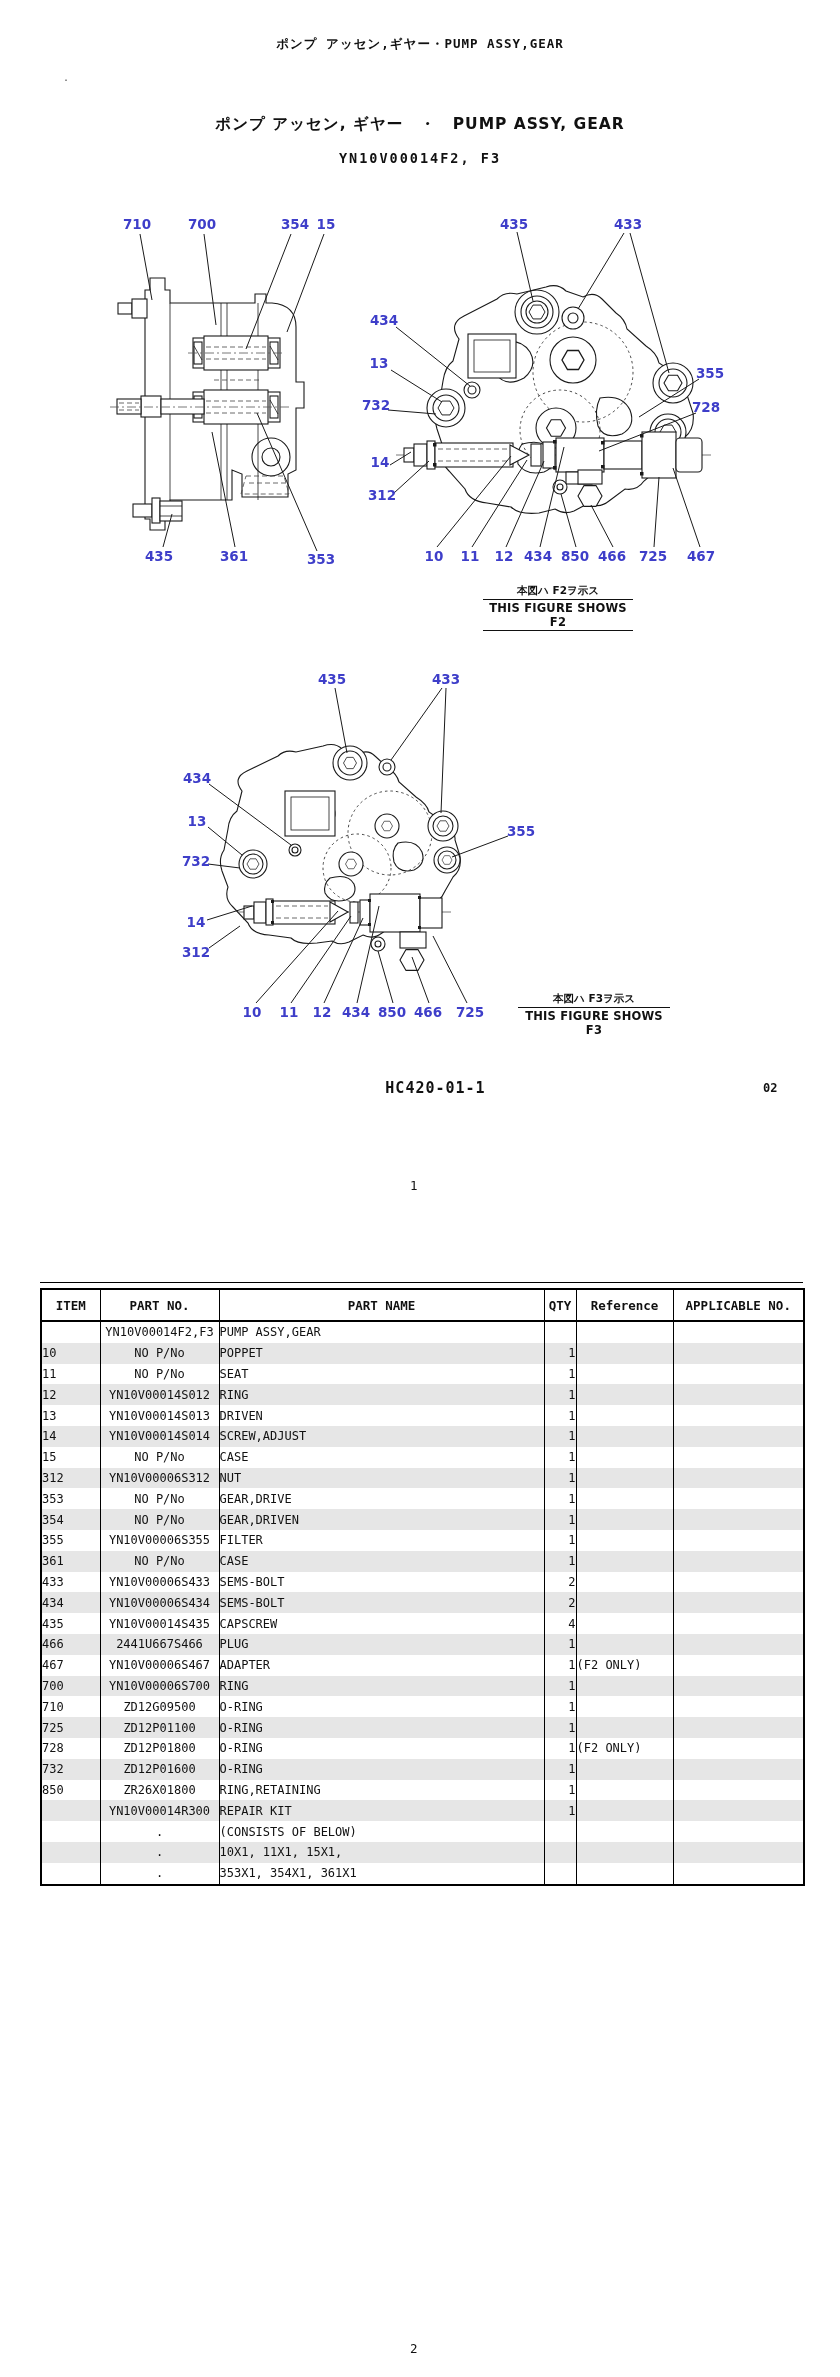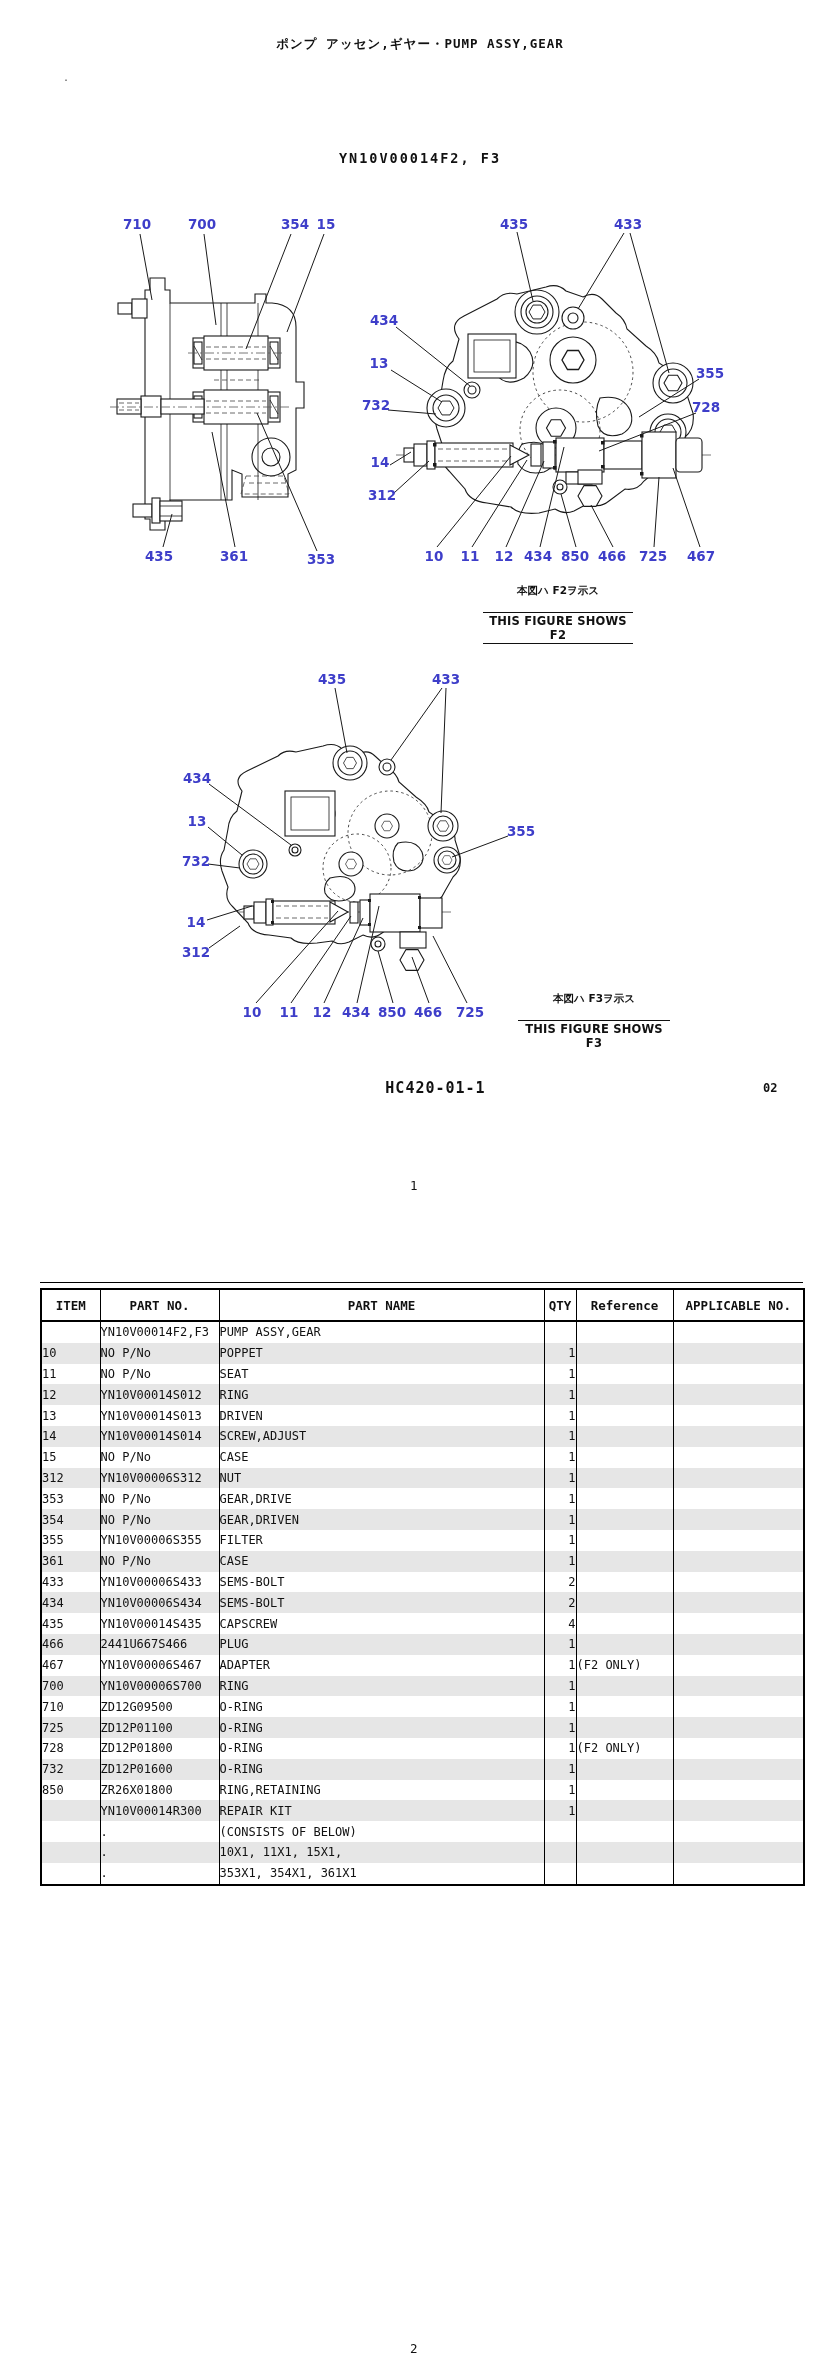--- a/index.html
+++ b/index.html
@@ -23,21 +23,21 @@
   
   .labels { position:absolute; inset:0; pointer-events:none; }
   .callout {
     position:absolute; transform:translate(-50%,-50%);
     font-family:"DejaVu Sans",sans-serif; font-weight:bold;
     font-size:13.5px; color:#3e3ec9; white-space:nowrap;
   }
 
   
   .fig-caption { position:absolute; text-align:center; font-family:"DejaVu Sans",sans-serif; font-weight:bold; color:#111; }
-  .fig-caption .jp { display:block; font-size:10.5px; border-bottom:1.5px solid #111; padding-bottom:14px; }
+  .fig-caption .jp { display:block; font-size:10.5px; border-bottom:1.5px solid #111; padding-bottom:1px; }
   .fig-caption .en { display:block; font-size:11.5px; padding-top:1px; letter-spacing:0.2px;text-align:center; }
   .fig-caption.underlined .en { border-bottom:1.5px solid #111; padding-bottom:1px; }
 
   
   svg { position:absolute; overflow:visible; }
   .ln  { fill:none; stroke:#1a1a1a; stroke-width:1.1; }
   .lnt { fill:none; stroke:#1a1a1a; stroke-width:0.8; }
   .fw  { fill:#fff; stroke:#1a1a1a; stroke-width:1.1; }
   .dash    { fill:none; stroke:#444; stroke-width:0.8; stroke-dasharray:5 3; }
   .dashdot { fill:none; stroke:#555; stroke-width:0.8; stroke-dasharray:9 3 2 3; }
@@ -57,33 +57,34 @@
     border-bottom:2px solid #000; border-left:1.5px solid #000; padding:0;
   }
   table.parts th:first-child { border-left:none; }
   table.parts td {
     height:20.8px; font-size:12px; line-height:12px; padding:0;
     border-left:1.5px solid #000; overflow:hidden; white-space:nowrap;
   }
   table.parts td:first-child { border-left:none; }
   table.parts tbody tr:nth-child(even) { background:#e6e6e6; }
   td.c-item { padding-left:7px; }
-  td.c-pno  { padding-left:7px; }
+  td.c-pno  { padding-left:7px;text-align:center; }
   td.c-pname{ padding-left:8px; }
   td.c-qty  { text-align:right; padding-right:4px; }
   td.c-ref  { padding-left:8px; }
   td.c-app  { text-align:center; }
 </style>
 </head>
 <body>
 
 <div class="page">
 
   <div class="abs center hdr-line">ポンプ アッセン,ギヤー・PUMP ASSY,GEAR</div>
   <div class="abs stray-dot">.</div>
+  <div class="abs center doc-title">ポンプ アッセン, ギヤー　・　PUMP ASSY, GEAR</div>
   <div class="abs center model-code">YN10V00014F2, F3</div>
 
   <svg style="left:60px; top:180px;" width="280" height="420" viewBox="60 180 280 420">
     <defs>
       <polygon id="hex" points="10,0 5,8.66 -5,8.66 -10,0 -5,-8.66 5,-8.66" fill="none" stroke="#1a1a1a" stroke-width="1.2"></polygon>
     </defs>
 
     <path class="fw" d="M145,290 L150,290 L150,278 L165,278 L165,290 L170,290 L170,303 L255,303 L255,294 L266,294 L266,303 L272,303 Q296,305 296,327 L296,382 L304,382 L304,408 L296,408 L296,470 L288,474 L288,497 L242,497 L242,474 L232,470 L232,500 L170,500 L170,519 L165,519 L165,530 L150,530 L150,519 L145,519 Z"></path>
     <line class="lnt" x1="170" y1="303" x2="170" y2="500"></line>
     <line class="lnt" x1="258" y1="303" x2="258" y2="500"></line>

